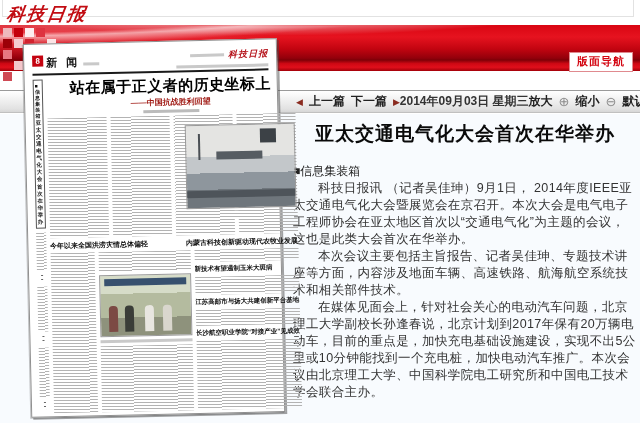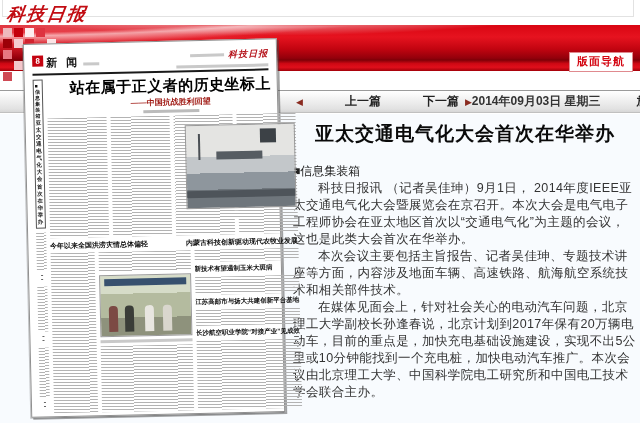--- a/index.html
+++ b/index.html
@@ -29,21 +29,21 @@
     padding:1px 7px 2px; letter-spacing:1px; cursor:pointer; }
 
   
   .toolbar { position:absolute; left:0; top:90px; width:640px; height:23px;
     background:linear-gradient(180deg,#ffffff,#e2e2e2 85%,#d6d6d6);
     border-top:1px solid #9a9a9a; border-bottom:1px solid #c0c0c0; }
   .toolbar-inner { position:absolute; left:296px; right:5px; top:0; height:100%;
     display:flex; align-items:center; justify-content:space-between;
     font-size:12px; color:#222; }
   .tb-group { display:flex; align-items:center; gap:6px; white-space:nowrap; }
-  .tb-link { cursor:pointer; color:#222; font-weight:bold;margin-left:36px; }
+  .tb-link { cursor:pointer; color:#222; font-weight:bold; }
   .tb-arrow { color:#8a2b20; font-size:9px; }
   .tb-date { font-weight:bold; color:#333; }
   .tb-icon { font-size:13px; color:#8a8a8a; }
 
   
   .content-bg { position:absolute; left:0; top:114px; width:640px; height:309px;
     background:#f8fbfe; }
   .article { position:absolute; left:293px; top:114px; width:344px; color:#333; }
   .article-title { text-align:center; font-size:19px; font-weight:bold; color:#0a0a0a;
     padding-top:7px; letter-spacing:1px; }

